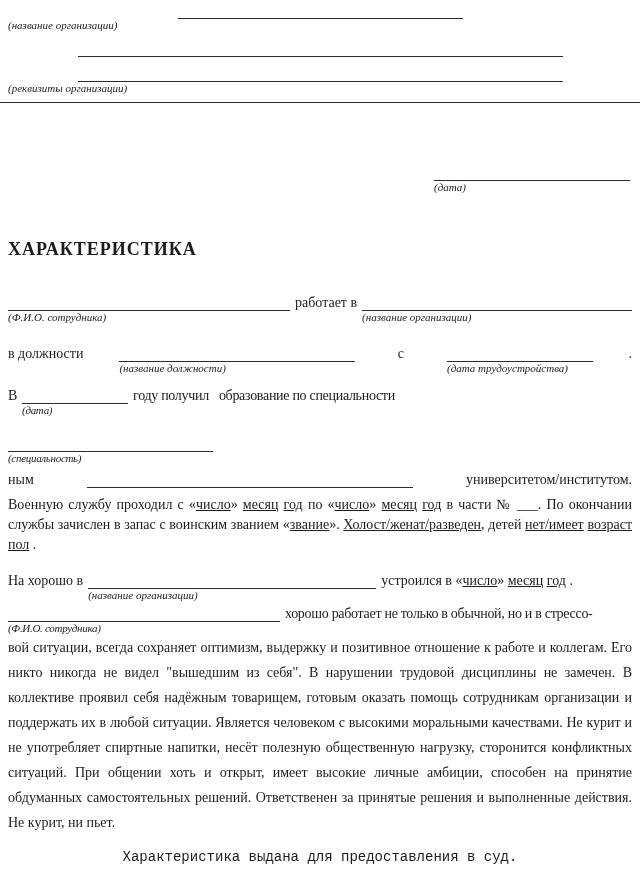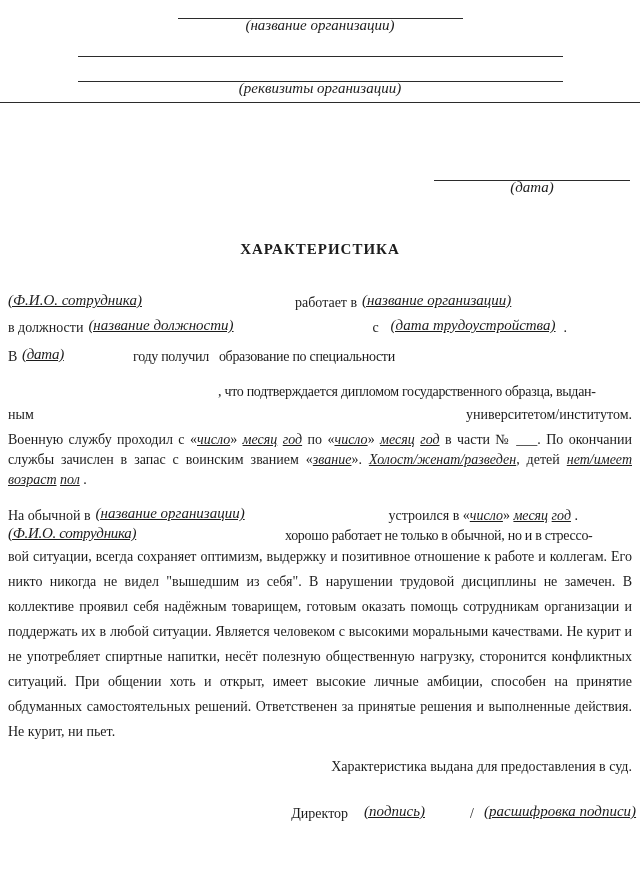--- a/index.html
+++ b/index.html
@@ -11,67 +11,66 @@
     color:#1c1c1c;
     font-family:"Liberation Serif", serif;
     font-size:14px;
     box-sizing:border-box;
     padding:12px 8px 0 8px;
     overflow:hidden;
   }
   .hline{border-bottom:1px solid #2b2b2b;}
   .cap{
     font-style:italic;
-    font-size:15px;
+    font-size:11px;
     line-height:13px;
-    text-align:center;
     color:#1c1c1c;
     white-space:nowrap;
   }
   
   .hdr-line1{width:285px;margin:0 auto;height:6px;}
   .hdr-line2{width:485px;margin:13px auto 0 auto;height:11px;}
   .hdr-line3{width:485px;margin:13px auto 0 auto;height:11px;}
   .fullrule{margin:7px -8px 0 -8px;border-bottom:1px solid #2b2b2b;height:0;}
   
   .datebox{width:196px;margin:60px 2px 0 auto;}
   .datebox .line{height:17px;}
   
   .title{
     margin-top:46px;
-    text-align:center;
+    text-align:left;
     font-weight:bold;
-    font-size:15px;
+    font-size:18px;
     letter-spacing:1px;
     line-height:18px;
   }
   
   .row{display:flex;align-items:flex-start;}
   .rowtext{line-height:17px;white-space:nowrap;padding:0 5px;}
   .rowtext.first{padding-left:0;}
   .rowtext.last{padding-right:0;}
-  .field{display:flex;text-decoration:underline;}
+  .field{display:flex;flex-direction:column;}
   .field .line{height:16px;}
   .field.grow{flex:1 1 auto;}
   .tight{letter-spacing:-0.3px;}
   
   p{margin:0;text-align:justify;}
   .military{margin-top:7px;line-height:20px;}
   .mainpara{line-height:25px;}
-  .ph{font-style:italic;text-decoration:underline;}
-  .purpose{margin-top:14px;line-height:17px;text-align:right;}
+  .ph{text-decoration:underline;}
+  .purpose{margin-top:14px;line-height:17px;text-align:center;font-family:Liberation Mono, monospace;}
   
   .sigrow{display:flex;align-items:flex-start;margin:30px 6px 0 auto;justify-content:flex-end;}
   .sig-label{line-height:17px;padding-right:16px;font-family:Liberation Serif, serif;}
   .sig-slash{line-height:17px;padding:0 10px;}
   .sig-field1{width:96px;}
   .sig-field2{width:142px;}
   
   .r1{margin-top:36px;}
-  .r2{margin-top:8px;}
+  .r2{margin-top:21px;gap:31px;}
   .r3{margin-top:12px;}
   .r4{margin-top:18px;}
   .r5{margin-top:6px;gap:48px;}
   .r6{margin-top:17px;}
   .r7{margin-top:3px;}
 </style>
 </head>
 <body>
 
 <div class="page">
@@ -125,36 +124,36 @@
       <div class="line hline"></div>
       <div class="cap">(дата)</div>
     </div>
     <span class="rowtext">году получил</span>
     <span class="rowtext last">образование по специальности</span>
   </div>
 
   <div class="row r4 tight">
     <div class="field" style="width:205px">
       <div class="line hline"></div>
+      <div class="cap">(специальность)</div>
     </div>
-    <span class="rowtext last">, что подтверждается дипломом государственного образца, выдан-</span>
   </div>
 
   <div class="row r5">
     <span class="rowtext first">ным</span>
     <div class="field" style="width:342px">
       <div class="line hline"></div>
     </div>
     <span class="rowtext last">университетом/институтом.</span>
   </div>
 
   <p class="military"><span>Военную службу проходил с «</span><span class="ph">число</span><span>» </span><span class="ph">месяц</span><span> </span><span class="ph">год</span><span> по «</span><span class="ph">число</span><span>» </span><span class="ph">месяц</span><span> </span><span class="ph">год</span><span>  в части № ___. По окончании службы зачислен в запас с воинским званием «</span><span class="ph">звание</span><span>». </span><span class="ph">Холост/женат/разведен</span><span>, детей </span><span class="ph">нет/имеет</span><span> </span><span class="ph">возраст</span><span> </span><span class="ph">пол</span><span> .</span></p>
 
   <div class="row r6">
-    <span class="rowtext first">На обычной в</span>
+    <span class="rowtext first">На хорошо в</span>
     <div class="field" style="width:288px">
       <div class="line hline"></div>
       <div class="cap">(название организации)</div>
     </div>
     <span class="rowtext last"><span>устроился в «</span><span class="ph">число</span><span>» </span><span class="ph">месяц</span><span> </span><span class="ph">год</span><span> .</span></span>
   </div>
 
   <div class="row r7 tight">
     <div class="field" style="width:272px">
       <div class="line hline"></div>

